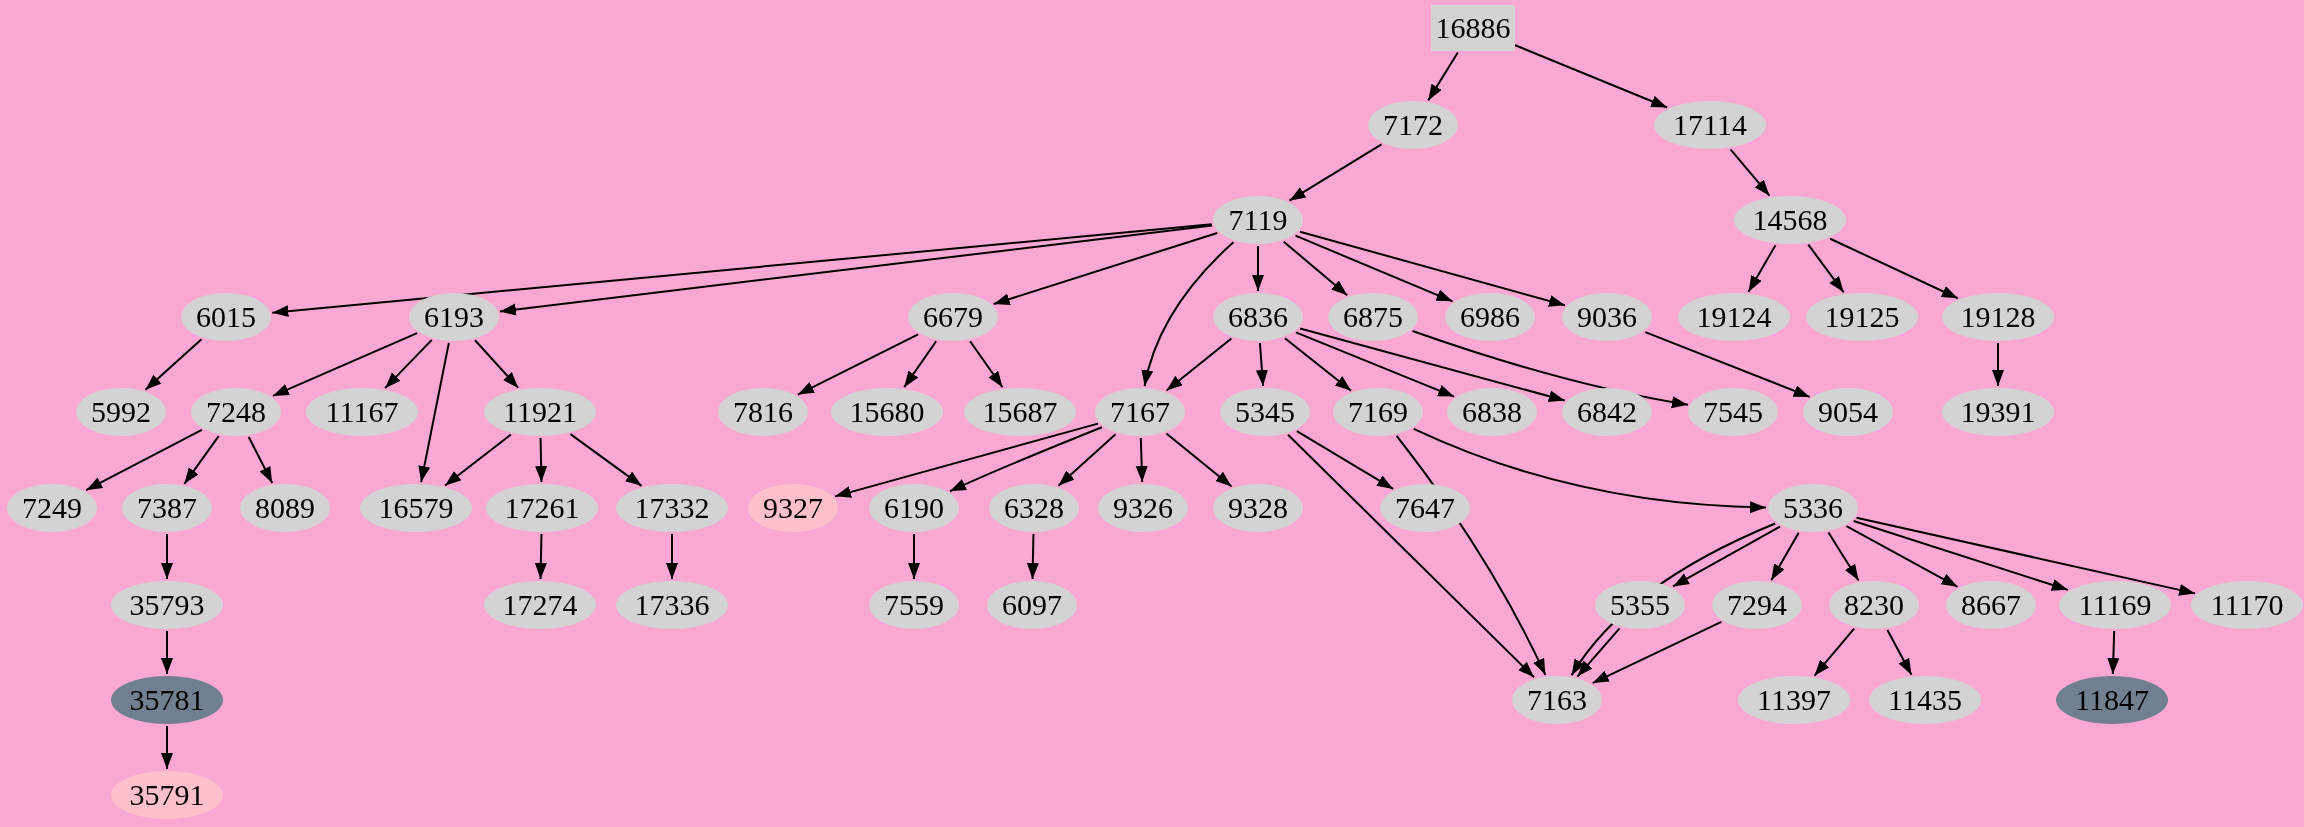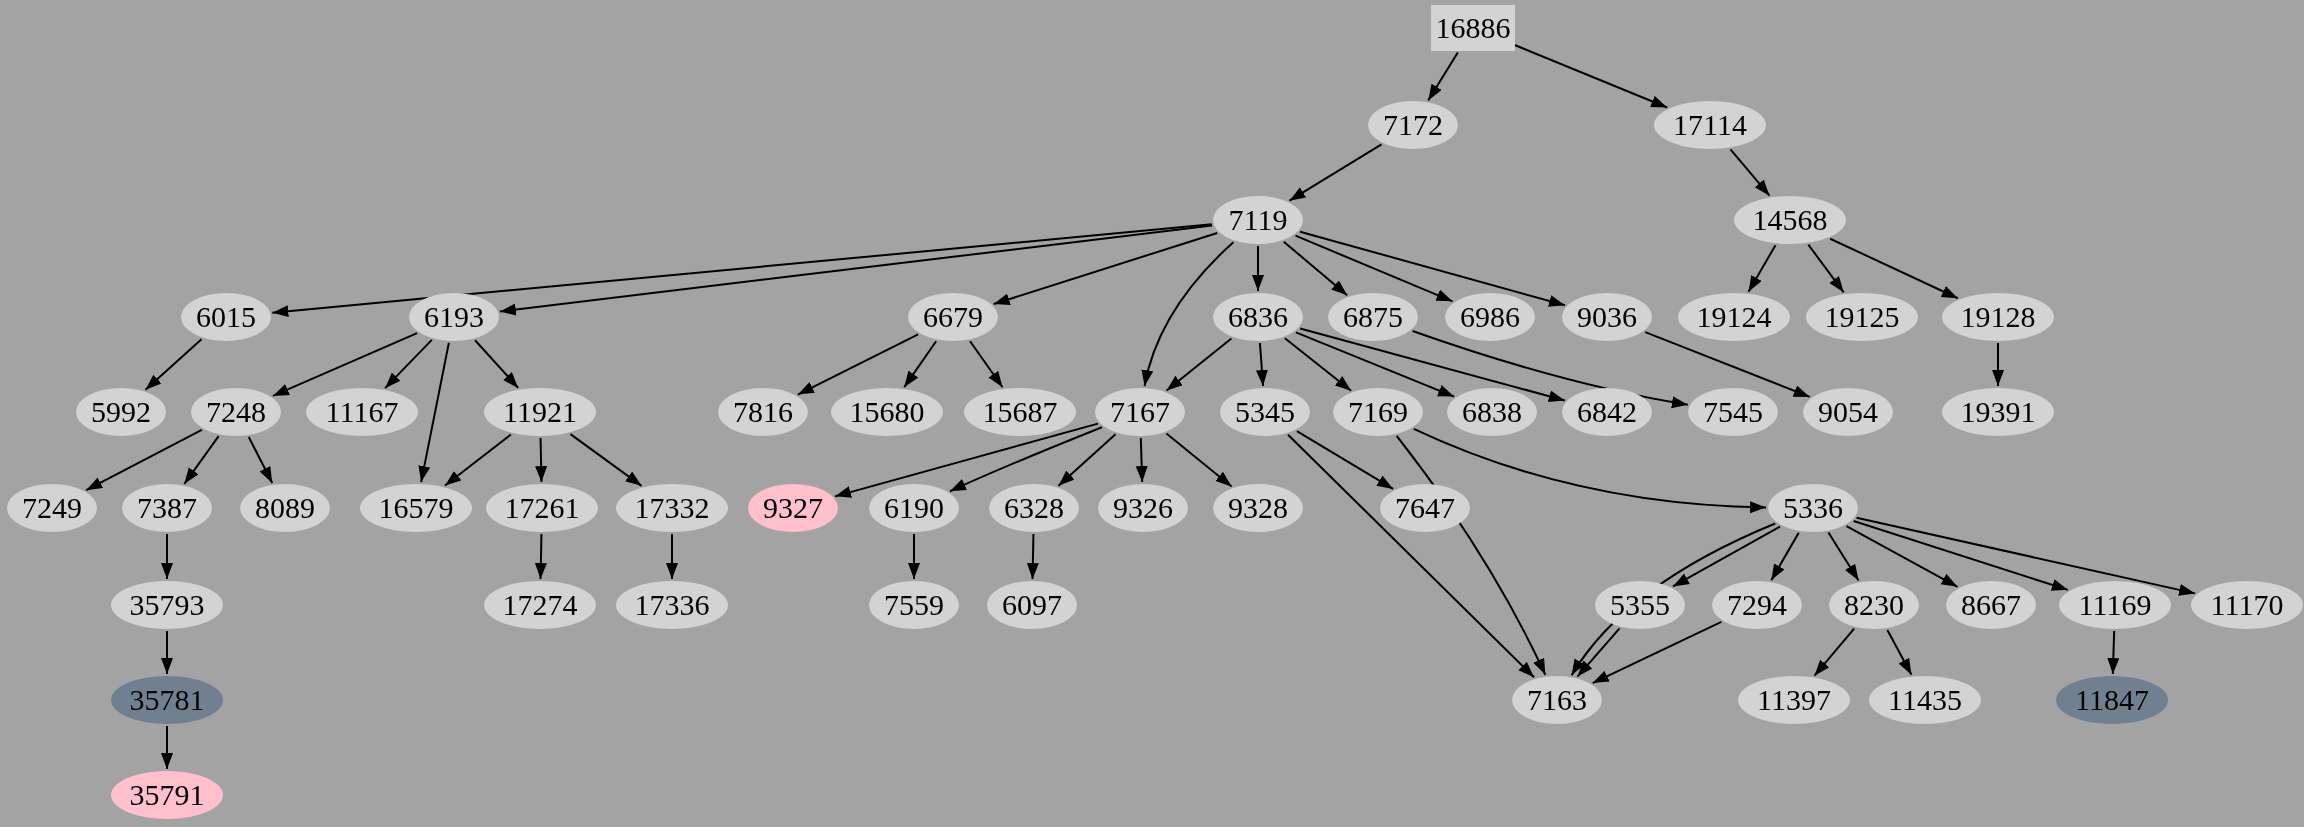--- a/index.html
+++ b/index.html
@@ -4,21 +4,21 @@
 <style>
   html, body {
     margin: 0;
     padding: 0;
     background: #ffffff;
   }
   #canvas {
     position: relative;
     width: 2304px;
     height: 827px;
-    background: #a3a3a3;
+    background: #f9a8d4;
     overflow: hidden;
   }
   svg {
     display: block;
   }
   .edge-path {
     fill: none;
     stroke-width: 2px;
   }
   .node-label {

